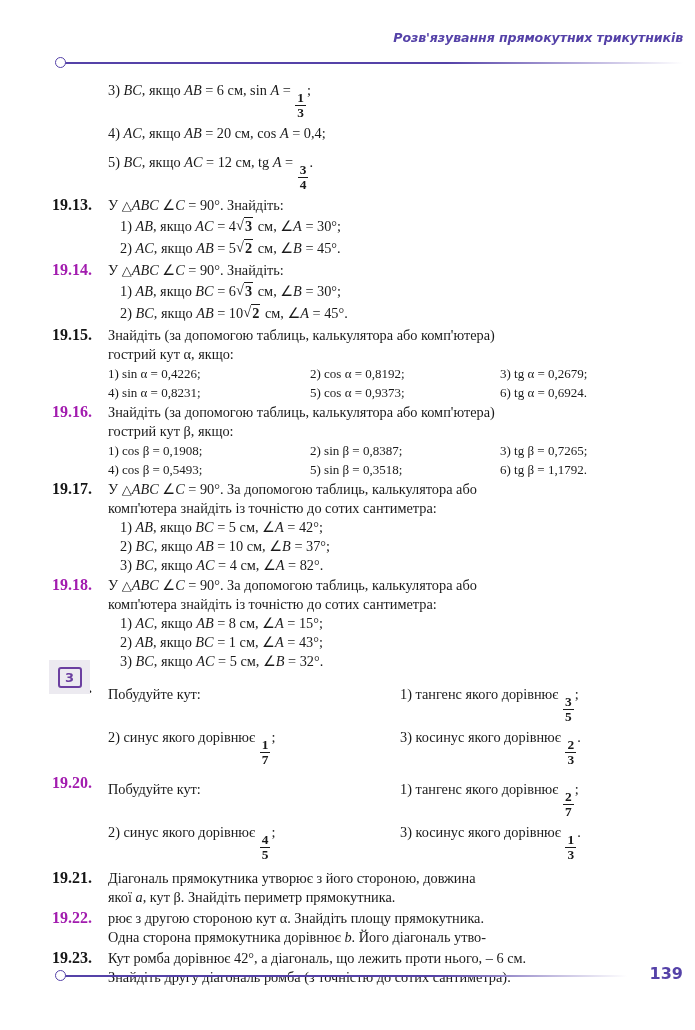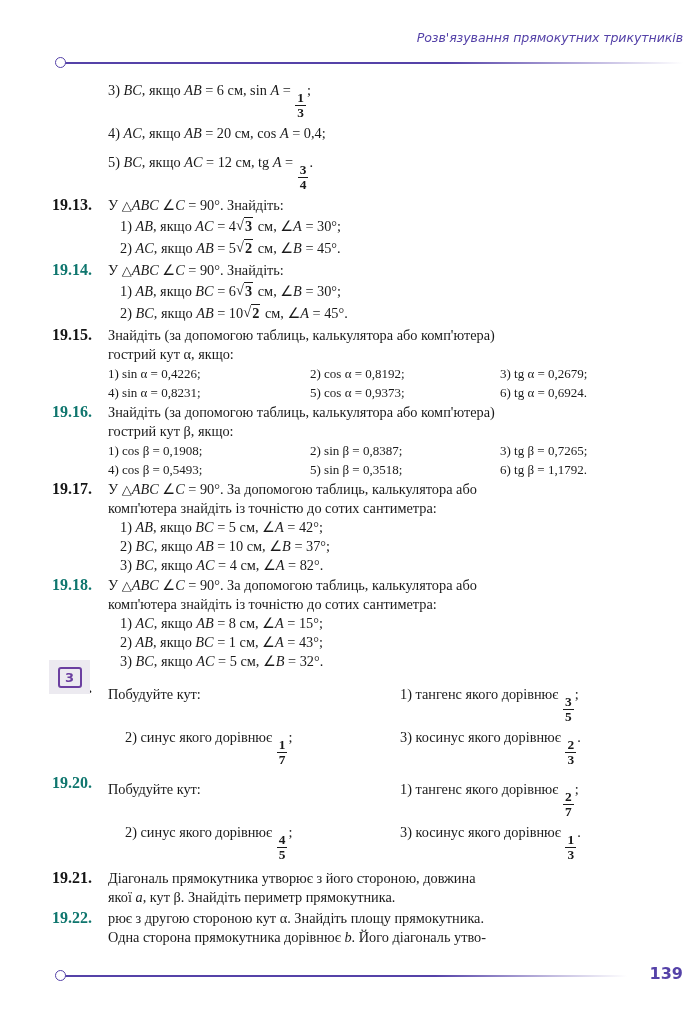--- a/index.html
+++ b/index.html
@@ -21,21 +21,21 @@
     top: 30px;
     width: 628px;
     height: 36px;
   }
   .header-title {
     position: absolute;
     right: 0;
     top: 0;
     font-family: "DejaVu Sans", sans-serif;
     font-size: 12.6px;
-    font-weight: normal;
+    font-weight: bold;
     font-style: italic;
     color: #5542a8;
     letter-spacing: -0.1px;
     white-space: nowrap;
   }
   .rule-wrap {
     position: absolute;
     left: 0;
     top: 27px;
     width: 628px;
@@ -77,21 +77,21 @@
   .prob-num {
     position: absolute;
     left: 52px;
     top: 0;
     font-family: "Liberation Serif", serif;
     font-weight: bold;
     font-size: 16px;
     white-space: nowrap;
   }
   .prob-num.black { color: #161616; }
-  .prob-num.blue  { color: #0f766e; }
+  .prob-num.blue  { color: #a21caf; }
 
   .line {
     font-size: 14.3px;
     line-height: 19px;
     white-space: nowrap;
   }
   .it { font-style: italic; }
   .sub-line { font-size: 14.3px; line-height: 19px; white-space: nowrap; }
 
   
@@ -162,21 +162,21 @@
   }
   .fcols > span {
     position: absolute;
     top: 0;
     font-size: 14.3px;
     line-height: 30px;
     white-space: nowrap;
   }
   .fc1 { left: 0; }
   .fc2 { left: 292px; }
-  .fc1i { left: 17px; text-align: right; }
+  .fc1i { left: 0; text-align: right; }
 
   
   .badge {
     position: absolute;
     left: 49px;
     top: 660px;
     width: 41px;
     height: 34px;
     background: #eceaf0;
     display: flex;
@@ -410,20 +410,25 @@
   </div>
 
   <div class="prob" style="margin-bottom:2px;">
     <div class="prob-num blue">19.22.</div>
     <div class="line">рює з другою стороною кут α. Знайдіть площу прямокутника.</div>
     <div class="line">
       <span>Одна сторона прямокутника дорівнює </span><span class="it">b</span><span>. Його діагональ утво-</span>
     </div>
   </div>
 
+  <div class="prob">
+    <div class="prob-num black">19.23.</div>
+    <div class="line">Кут ромба дорівнює 42°, а діагональ, що лежить проти нього, – 6 см.</div>
+    <div class="line">Знайдіть другу діагональ ромба (з точністю до сотих сантиметра).</div>
+  </div>
 
 </div>
 
 <div class="badge">
   <div class="badge-box">3</div>
 </div>
 
 <div class="footer">
   <div class="rule-wrap">
     <div class="rule-line"></div>

